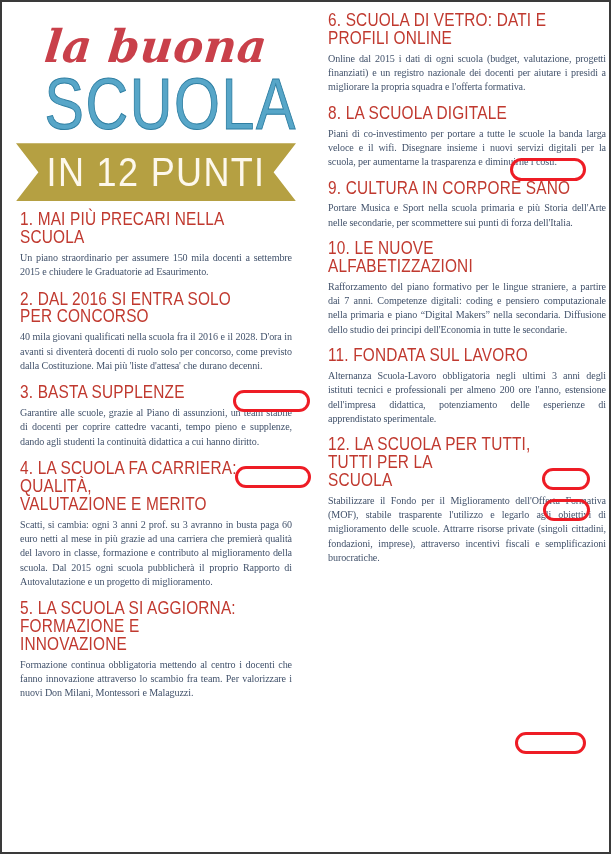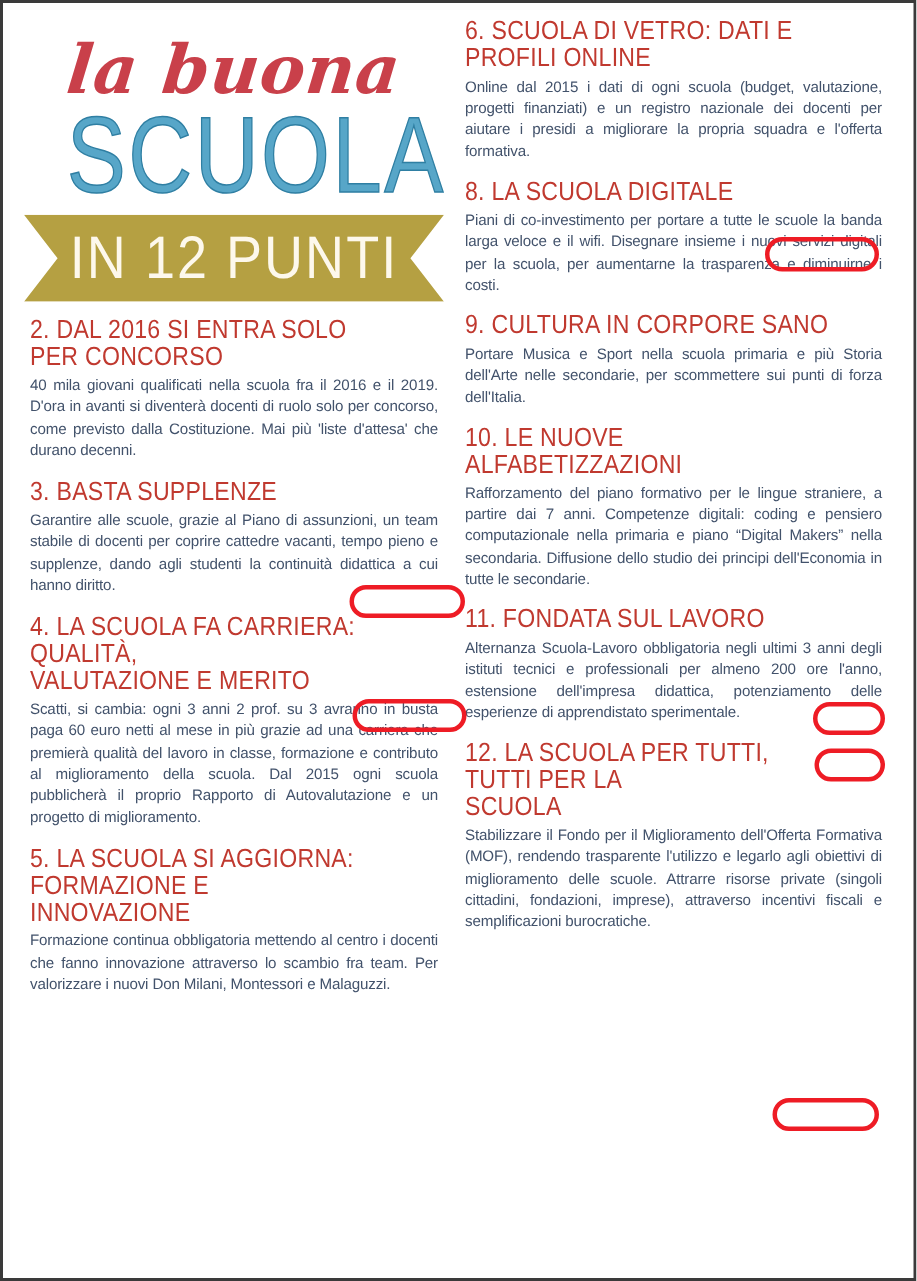--- a/index.html
+++ b/index.html
@@ -29,21 +29,21 @@
     box-sizing: border-box;
     display: flex;
     gap: 18px;
     align-items: flex-start;
   }
 
   .col {
     width: 272px;
     flex: 0 0 272px;
   }
-  .col-right { width: 278px; flex: 0 0 278px; }
+  .col-right { width: 278px; flex: 0 0 278px; margin-left: 18px; }
 
   
   .masthead {
     margin: 10px 0 6px 0;
     text-align: center;
   }
   .script-title {
     font-family: "DejaVu Serif", serif;
     font-style: italic;
     font-weight: bold;
@@ -106,21 +106,21 @@
     line-height: 1.02;
     font-weight: 400;
     color: #c0392f;
     letter-spacing: 0.2px;
     margin: 0 0 4px 0;
     transform: scaleX(0.88);
     transform-origin: left center;
     white-space: pre-line;
   }
   .point-body {
-    font-family: Liberation Sans, sans-serif;
+    font-family: Liberation Serif, serif;
     font-size: 10.1px;
     line-height: 1.42;
     color: #42526b;
     text-align: justify;
     margin: 0;
     letter-spacing: -0.1px;
   }
 
   
   .anno {
@@ -144,22 +144,26 @@
         <div class="script-title">la buona</div>
         <div class="big-title">SCUOLA</div>
         <div class="banner-wrap">
           <div class="banner"></div>
           <div class="banner-text">IN 12 PUNTI</div>
         </div>
       </div>
 
       <div id="left-points">
           <div class="point">
+            <div class="point-title">1. MAI PIÙ PRECARI NELLA SCUOLA</div>
+            <p class="point-body">Un piano straordinario per assumere 150 mila docenti a settembre 2015 e chiudere le Graduatorie ad Esaurimento.</p>
+          </div>
+          <div class="point">
             <div class="point-title">2. DAL 2016 SI ENTRA SOLO PER CONCORSO</div>
-            <p class="point-body">40 mila giovani qualificati nella scuola fra il 2016 e il 2019. D'ora in avanti si diventerà docenti di ruolo solo per concorso, come previsto dalla Costituzione. Mai più 'liste d'attesa' che durano decenni.</p>
+            <p class="point-body">40 mila giovani qualificati nella scuola fra il 2016 e il 2028. D'ora in avanti si diventerà docenti di ruolo solo per concorso, come previsto dalla Costituzione. Mai più 'liste d'attesa' che durano decenni.</p>
           </div>
           <div class="point">
             <div class="point-title">3. BASTA SUPPLENZE</div>
             <p class="point-body">Garantire alle scuole, grazie al Piano di assunzioni, un team stabile di docenti per coprire cattedre vacanti, tempo pieno e supplenze, dando agli studenti la continuità didattica a cui hanno diritto.</p>
           </div>
           <div class="point">
             <div class="point-title">4. LA SCUOLA FA CARRIERA: QUALITÀ,
 VALUTAZIONE E MERITO</div>
             <p class="point-body">Scatti, si cambia: ogni 3 anni 2 prof. su 3 avranno in busta paga 60 euro netti al mese in più grazie ad una carriera che premierà qualità del lavoro in classe, formazione e contributo al miglioramento della scuola. Dal 2015 ogni scuola pubblicherà il proprio Rapporto di Autovalutazione e un progetto di miglioramento.</p>
           </div>
@@ -189,21 +193,21 @@
             <div class="point-title">10. LE NUOVE ALFABETIZZAZIONI</div>
             <p class="point-body">Rafforzamento del piano formativo per le lingue straniere, a partire dai 7 anni. Competenze digitali: coding e pensiero computazionale nella primaria e piano “Digital Makers” nella secondaria. Diffusione dello studio dei principi dell'Economia in tutte le secondarie.</p>
           </div>
           <div class="point">
             <div class="point-title">11. FONDATA SUL LAVORO</div>
             <p class="point-body">Alternanza Scuola-Lavoro obbligatoria negli ultimi 3 anni degli istituti tecnici e professionali per almeno 200 ore l'anno, estensione dell'impresa didattica, potenziamento delle esperienze di apprendistato sperimentale.</p>
           </div>
           <div class="point">
             <div class="point-title">12. LA SCUOLA PER TUTTI, TUTTI PER LA
 SCUOLA</div>
-            <p class="point-body">Stabilizzare il Fondo per il Miglioramento dell'Offerta Formativa (MOF), rendendo trasparente l'utilizzo e legarlo agli obiettivi di miglioramento delle scuole. Attrarre risorse private (singoli cittadini, fondazioni, imprese), attraverso incentivi fiscali e semplificazioni burocratiche.</p>
+            <p class="point-body">Stabilizzare il Fondo per il Miglioramento dell'Offerta Formativa (MOF), stabile trasparente l'utilizzo e legarlo agli obiettivi di miglioramento delle scuole. Attrarre risorse private (singoli cittadini, fondazioni, imprese), attraverso incentivi fiscali e semplificazioni burocratiche.</p>
           </div>
         </div>
     </div>
 
   </div>
 
   <div id="annotation-layer">
       <div class="anno" title="Costituzi-" style="left: 231px; top: 388px; width: 77px; height: 22px; border-color: rgb(238, 28, 37);"></div>
       <div class="anno" title="assunzi-" style="left: 233px; top: 464px; width: 76px; height: 22px; border-color: rgb(238, 28, 37);"></div>
       <div class="anno" title="amminis-" style="left: 508px; top: 156px; width: 76px; height: 23px; border-color: rgb(238, 28, 37);"></div>

